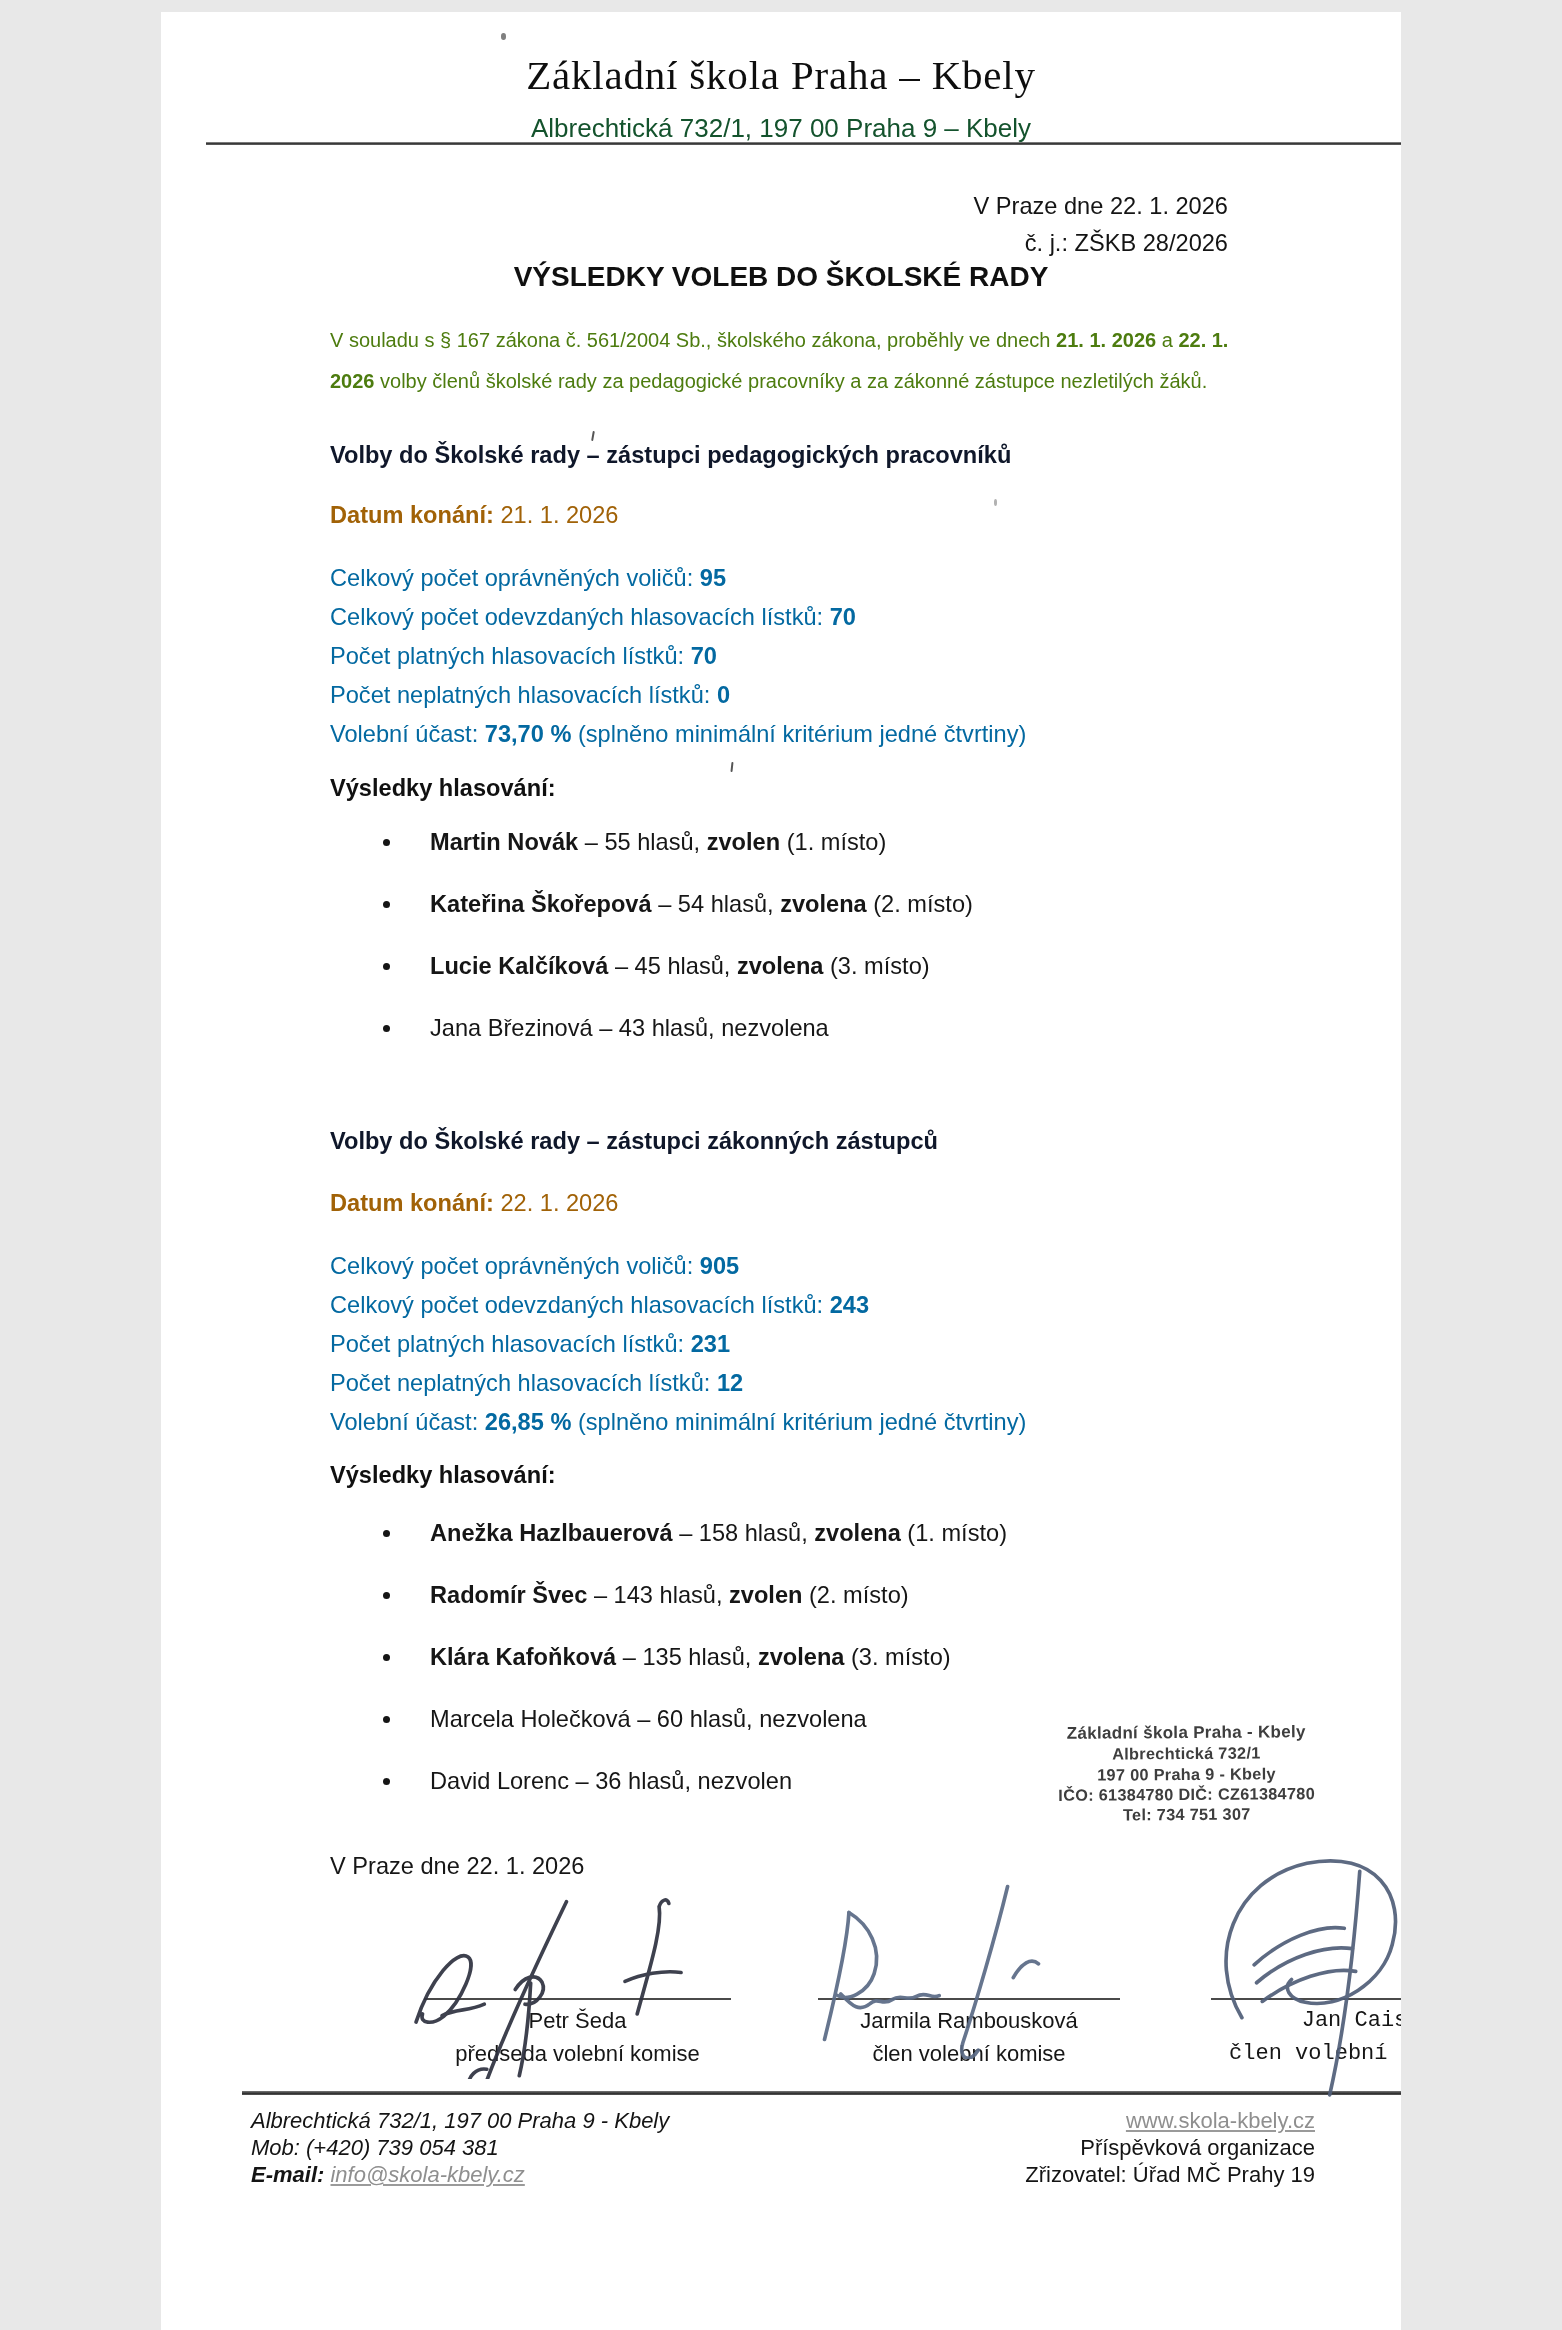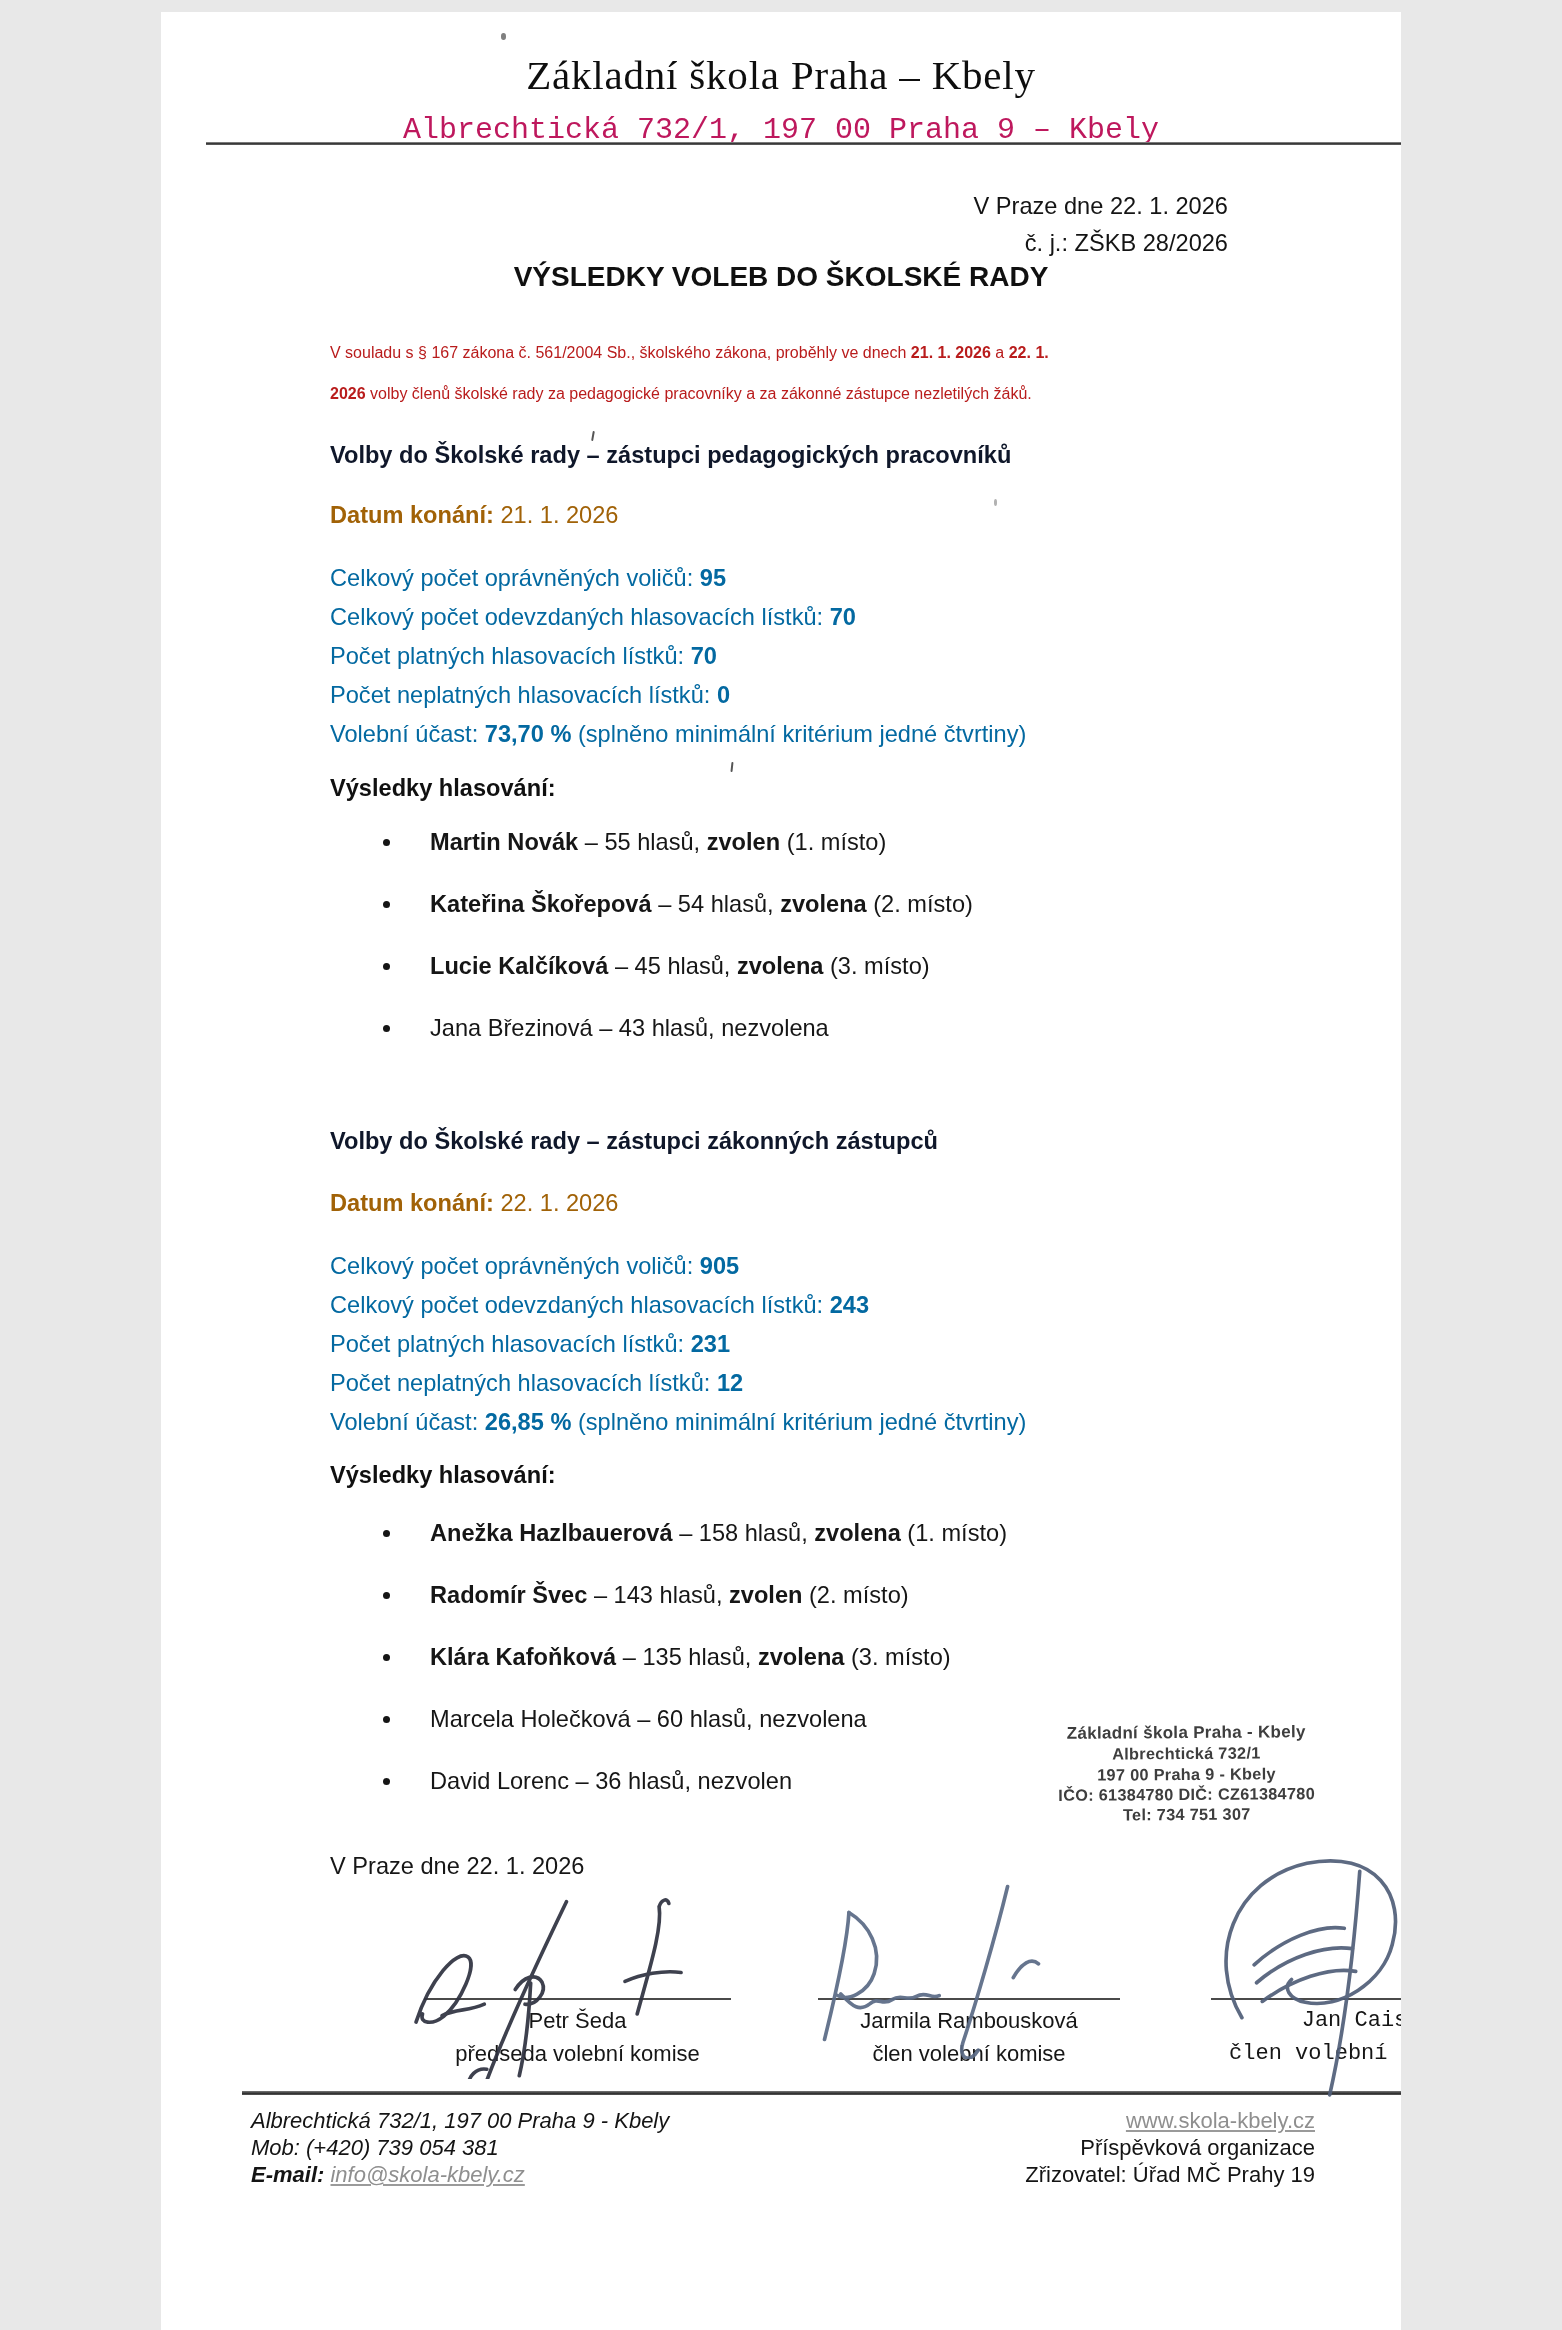--- a/index.html
+++ b/index.html
@@ -18,42 +18,42 @@
   
   .school-name{
     position:absolute;top:39px;left:0;width:100%;
     text-align:center;
     font-family:"Liberation Serif","DejaVu Serif",serif;
     font-size:41px;color:#0e0e0e;letter-spacing:0.8px;
   }
   .school-address{
     position:absolute;top:101px;left:0;width:100%;
     text-align:center;
-    font-family:Liberation Mono, monospace;
-    font-size:30px;color:#be185d;
+    font-family:Liberation Sans, sans-serif;
+    font-size:26px;color:#14532d;
   }
   .header-rule{
     position:absolute;top:130px;left:45px;width:1496px;height:3.3px;
     background:linear-gradient(to bottom,#9a9a9a 0%,#2e2e2e 55%,#6f6f6f 100%);
   }
 
   
   .meta{
     position:absolute;top:176px;right:173px;
     text-align:right;font-size:23.6px;line-height:37px;color:#141414;
   }
 
   .doc-title{
     position:absolute;top:249px;left:0;width:100%;
     text-align:center;font-size:28px;font-weight:700;color:#101010;
   }
 
   .intro{
-    position:absolute;top:320px;left:169px;width:1229px;
-    font-size:16px;line-height:41px;margin:0;color:#b91c1c;
+    position:absolute;top:308px;left:169px;width:1229px;
+    font-size:20px;line-height:41px;margin:0;color:#4d7c0f;
   }
 
   .sec-heading{
     position:absolute;left:169px;
     font-size:23.6px;font-weight:700;color:#0f172a;
   }
   .date-line{
     position:absolute;left:169px;
     font-size:23.6px;color:#a16207;
   }

